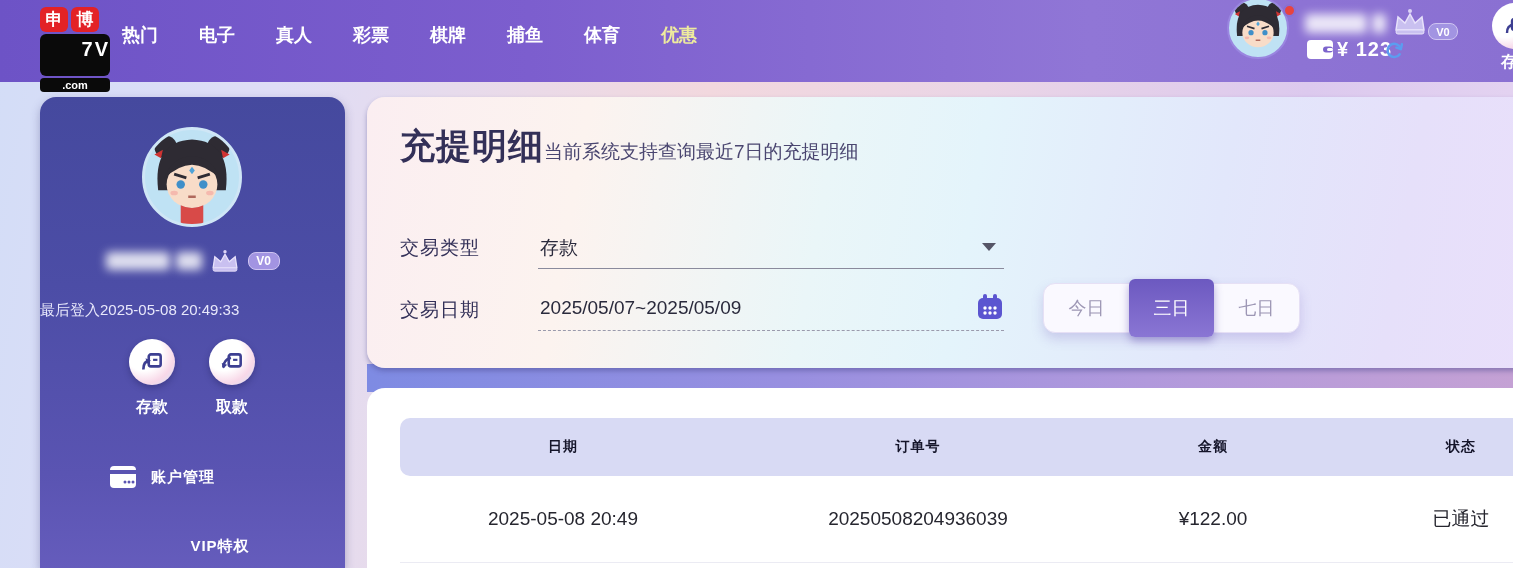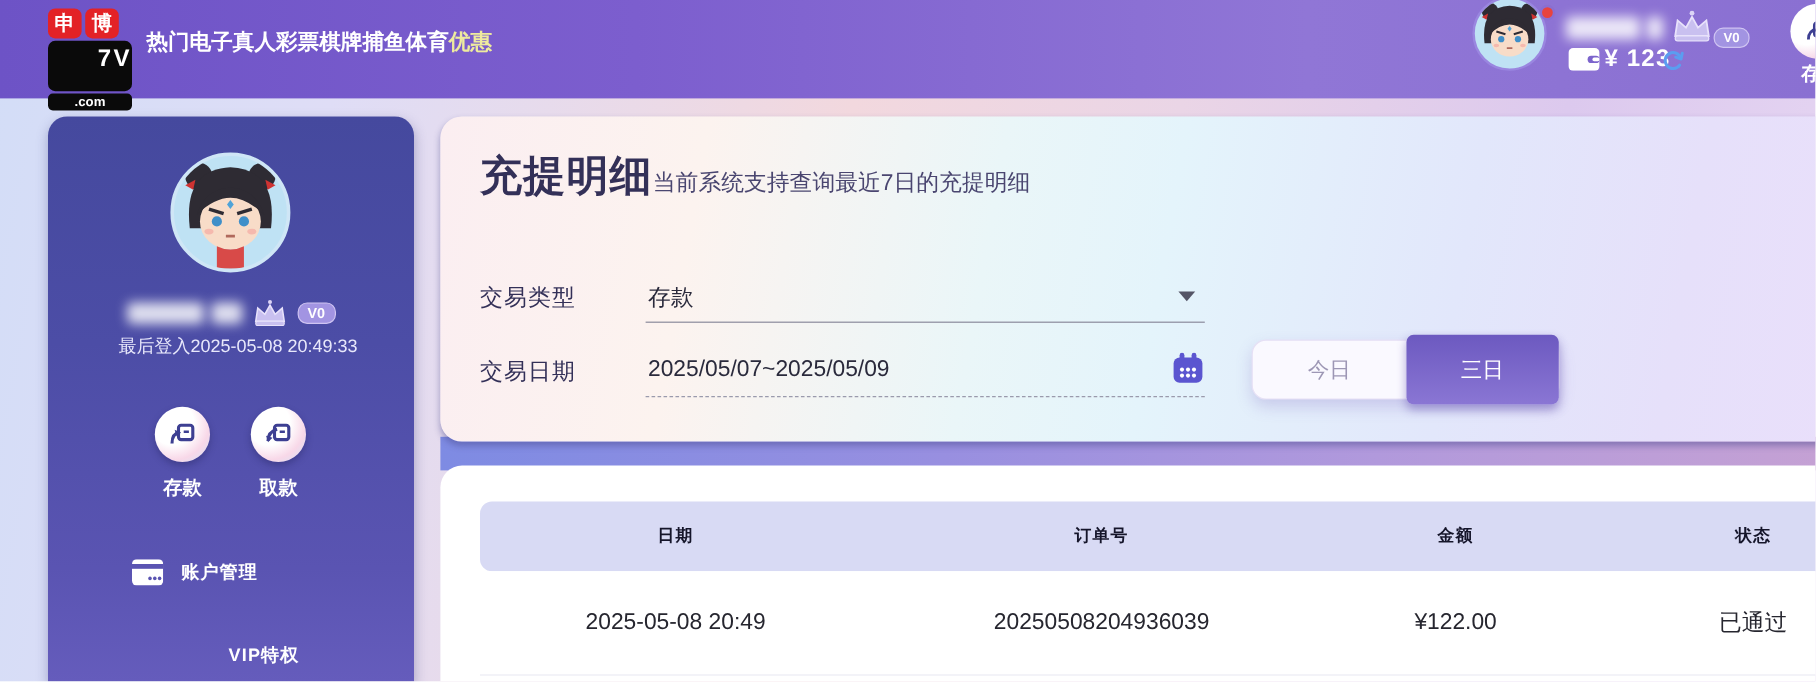--- a/index.html
+++ b/index.html
@@ -12,21 +12,21 @@
   .navbar { position:absolute; left:0; top:0; width:1513px; height:82px; z-index:30;
     background:linear-gradient(90deg,#6d53c6 0%,#7c5ece 35%,#9076d6 72%,#8a70d2 100%); }
   .logo { position:absolute; left:40px; top:7px; width:70px; cursor:pointer; }
   .logo-top { display:flex; gap:3px; margin-bottom:2px; }
   .logo-badge { width:28px; height:25px; background:#e32226; border-radius:6px; color:#fff;
     font-size:17px; font-weight:bold; display:flex; align-items:center; justify-content:center; }
   .logo-name { background:#0a0a0a; border-radius:6px; color:#fff; font-weight:800; font-size:20px;
     height:42px; line-height:30px; text-align:right; letter-spacing:2px; }
   .logo-tld { background:#0a0a0a; border-radius:4px; color:#fff; font-size:11px; font-weight:700;
     text-align:center; margin-top:2px; padding:1px 0; }
-  .nav-menu { position:absolute; left:122px; top:0; height:70px; display:flex; align-items:center; }
+  .nav-menu { position:absolute; left:122px; top:0; height:70px; display:flex; align-items:center; gap:41px; }
   .nav-item { width:36px; text-align:center; font-size:18px; font-weight:bold; color:#fff; cursor:pointer; white-space:nowrap; }
   .nav-item.active { color:#eeeb9e; }
 
   .hdr-avatar { position:absolute; left:1227px; top:-3px; width:62px; height:62px; border-radius:50%;
     background:#bfe2f4; border:2px solid #9a86e0; overflow:hidden; cursor:pointer; }
   .hdr-dot { position:absolute; left:1283px; top:4px; width:13px; height:13px; border-radius:50%;
     background:#e8433e; border:2px solid #8a6fd0; }
   .blur-chip { background:rgba(255,255,255,0.82); border-radius:4px; filter:blur(5px); }
   .hdr-name { position:absolute; left:1305px; top:14px; width:62px; height:19px; }
   .hdr-name2 { position:absolute; left:1372px; top:14px; width:14px; height:19px; }
@@ -47,21 +47,21 @@
   .sidebar { position:absolute; left:40px; top:97px; width:305px; height:471px; z-index:20;
     border-radius:16px 16px 0 0;
     background:linear-gradient(180deg,#45499e 0%,#4c4da6 40%,#5a54b2 80%,#655cbc 100%);
     box-shadow:0 4px 10px rgba(60,60,120,0.35); }
   .sb-avatar { position:absolute; left:102px; top:30px; width:100px; height:100px; border-radius:50%;
     background:#bfe2f4; border:3px solid #cfe6f6; overflow:hidden; }
   .sb-name-row { position:absolute; left:0; top:152px; width:305px; height:24px;
     display:flex; align-items:center; justify-content:center; gap:6px; }
   .sb-name1 { width:64px; height:18px; } .sb-name2 { width:26px; height:18px; }
   .sb-vip { position:relative; width:32px; height:18px; font-size:12px; }
-  .sb-login { position:absolute; left:0; top:182px; width:258px; text-align:right;
+  .sb-login { position:absolute; left:0; top:204px; width:258px; text-align:left;
     color:#e8e8fb; font-size:15px; }
   .sb-action { position:absolute; width:80px; text-align:center; cursor:pointer; }
   .sb-action .circ { width:46px; height:46px; border-radius:50%; margin:0 auto;
     background:radial-gradient(circle at 32% 30%,#ffffff 40%,#f8d8e8 68%,#cfe4f7 100%);
     display:flex; align-items:center; justify-content:center;
     box-shadow:0 3px 6px rgba(30,30,80,0.35); }
   .sb-action .lbl { margin-top:12px; color:#fff; font-size:16px; font-weight:600; }
   .sb-act-1 { left:72px; top:242px; } .sb-act-2 { left:152px; top:242px; }
   .sb-menu-item { position:absolute; left:70px; width:220px; height:30px;
     display:flex; align-items:center; gap:15px; cursor:pointer; }
@@ -289,20 +289,21 @@
           <circle cx="19" cy="15" r="1.7" fill="#fff"></circle>
         <circle cx="9" cy="20" r="1.7" fill="#fff"></circle>
           <circle cx="14" cy="20" r="1.7" fill="#fff"></circle>
           <circle cx="19" cy="20" r="1.7" fill="#fff"></circle>
       </svg>
     </div>
 
     <div class="ranges">
       <div class="range-btn">今日</div>
       <div class="range-btn active">三日</div>
+      <div class="range-btn">七日</div>
     </div>
   </div>
 
   <div class="panel2">
     <div class="tbl-header">
       <div class="th c1">日期</div>
       <div class="th c2">订单号</div>
       <div class="th c3">金额</div>
       <div class="th c4">状态</div>
     </div>

